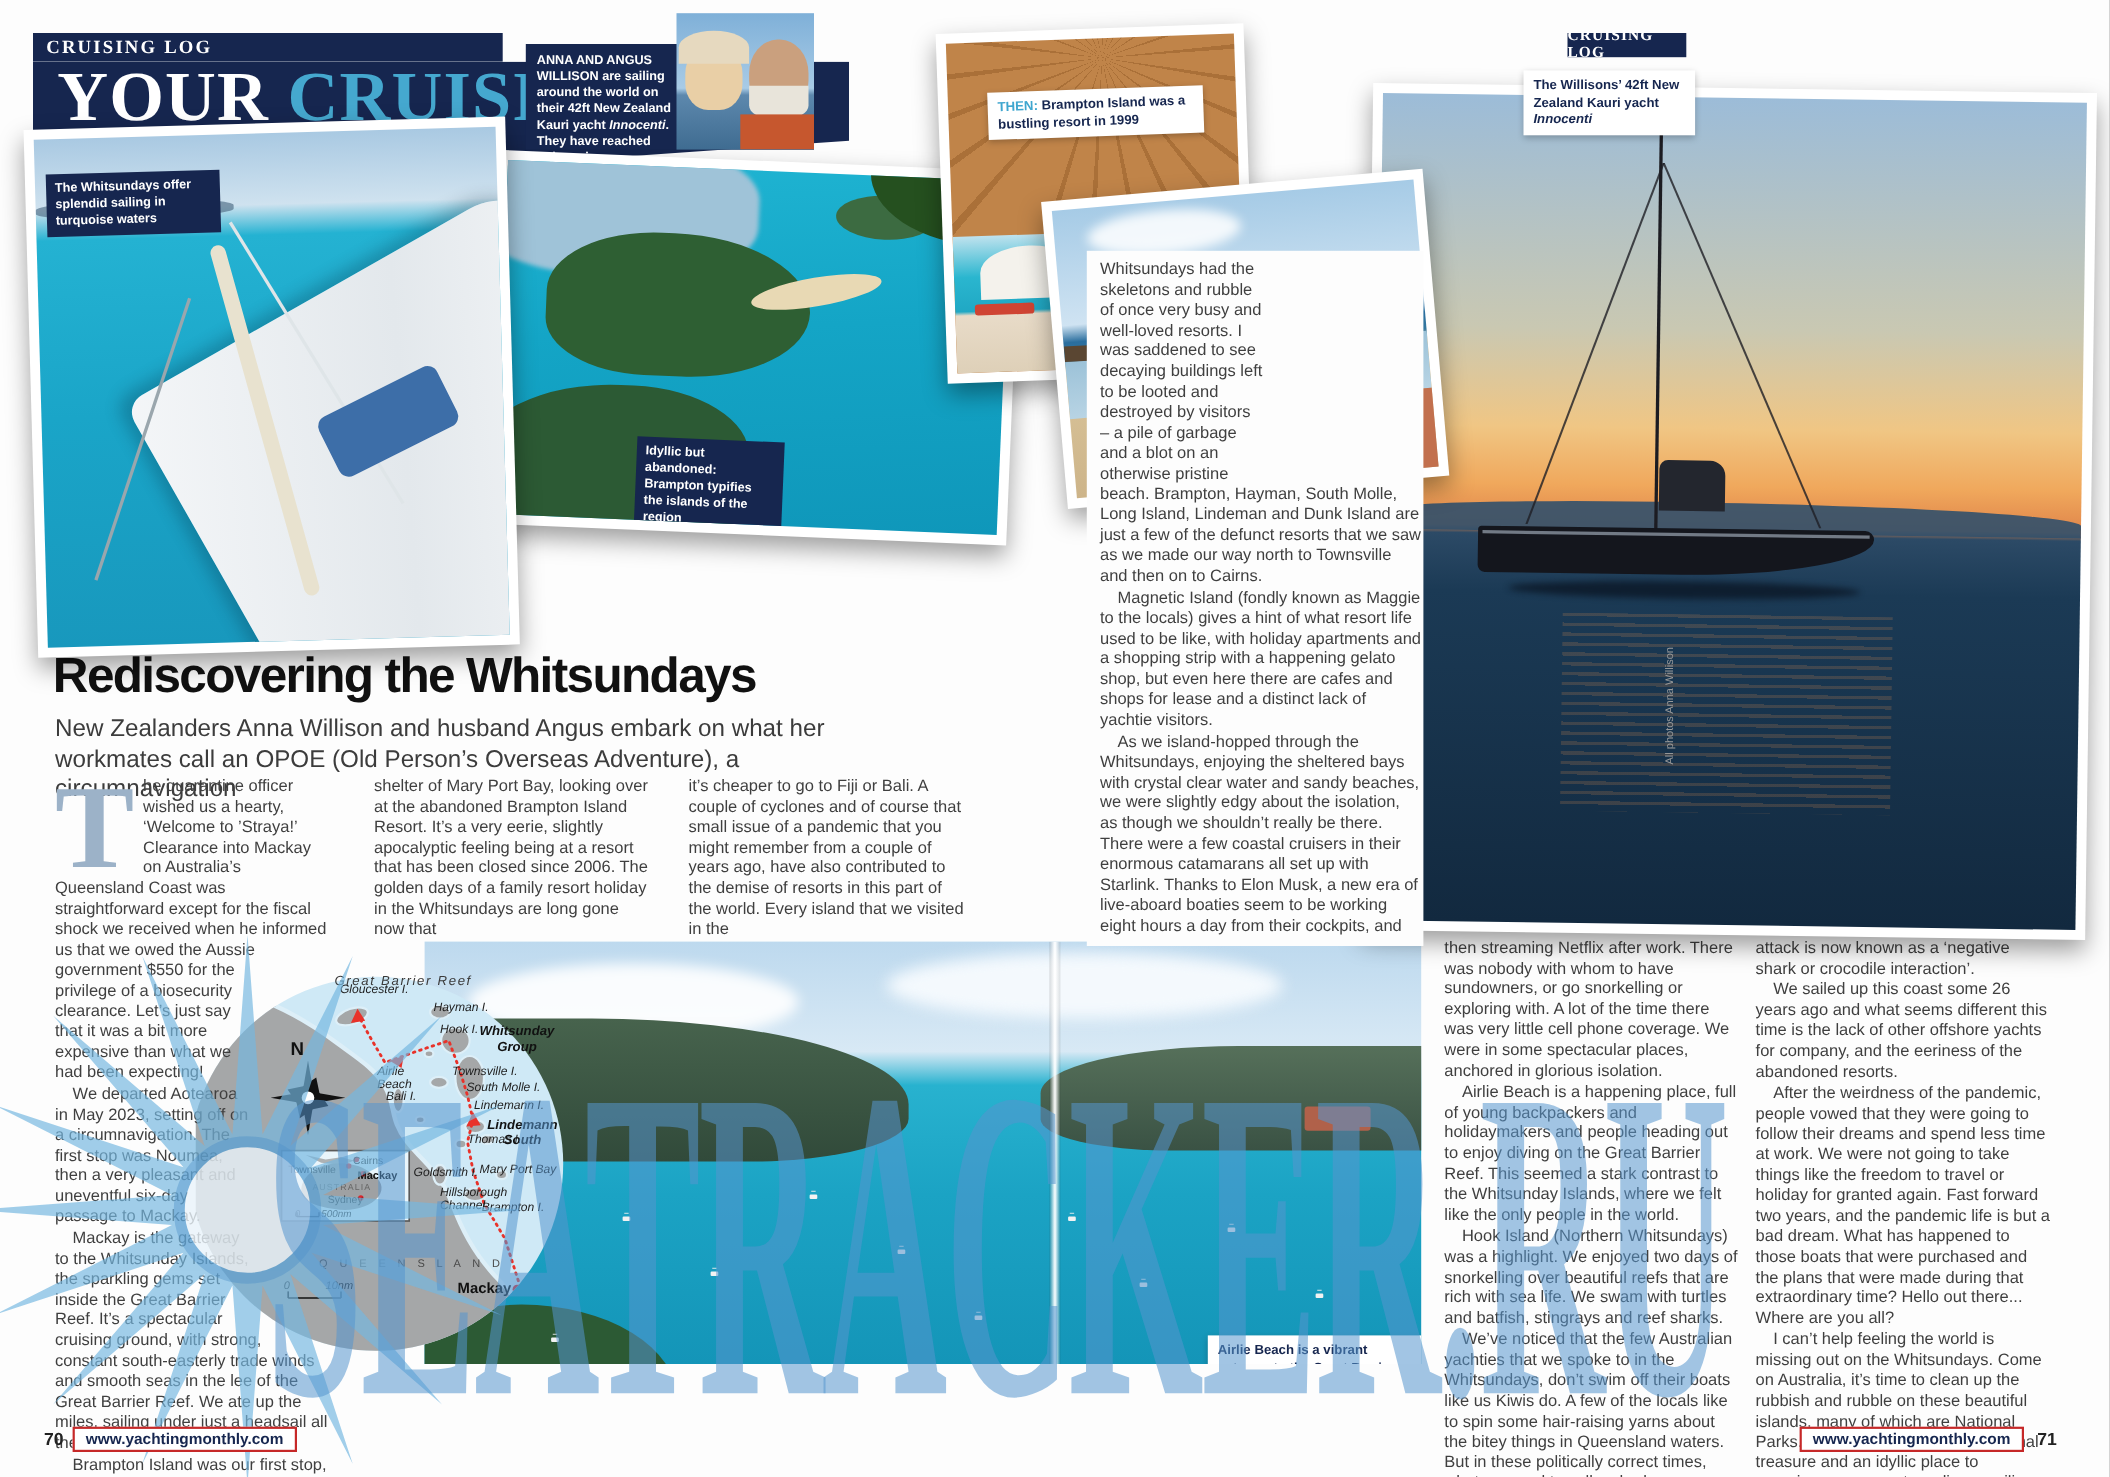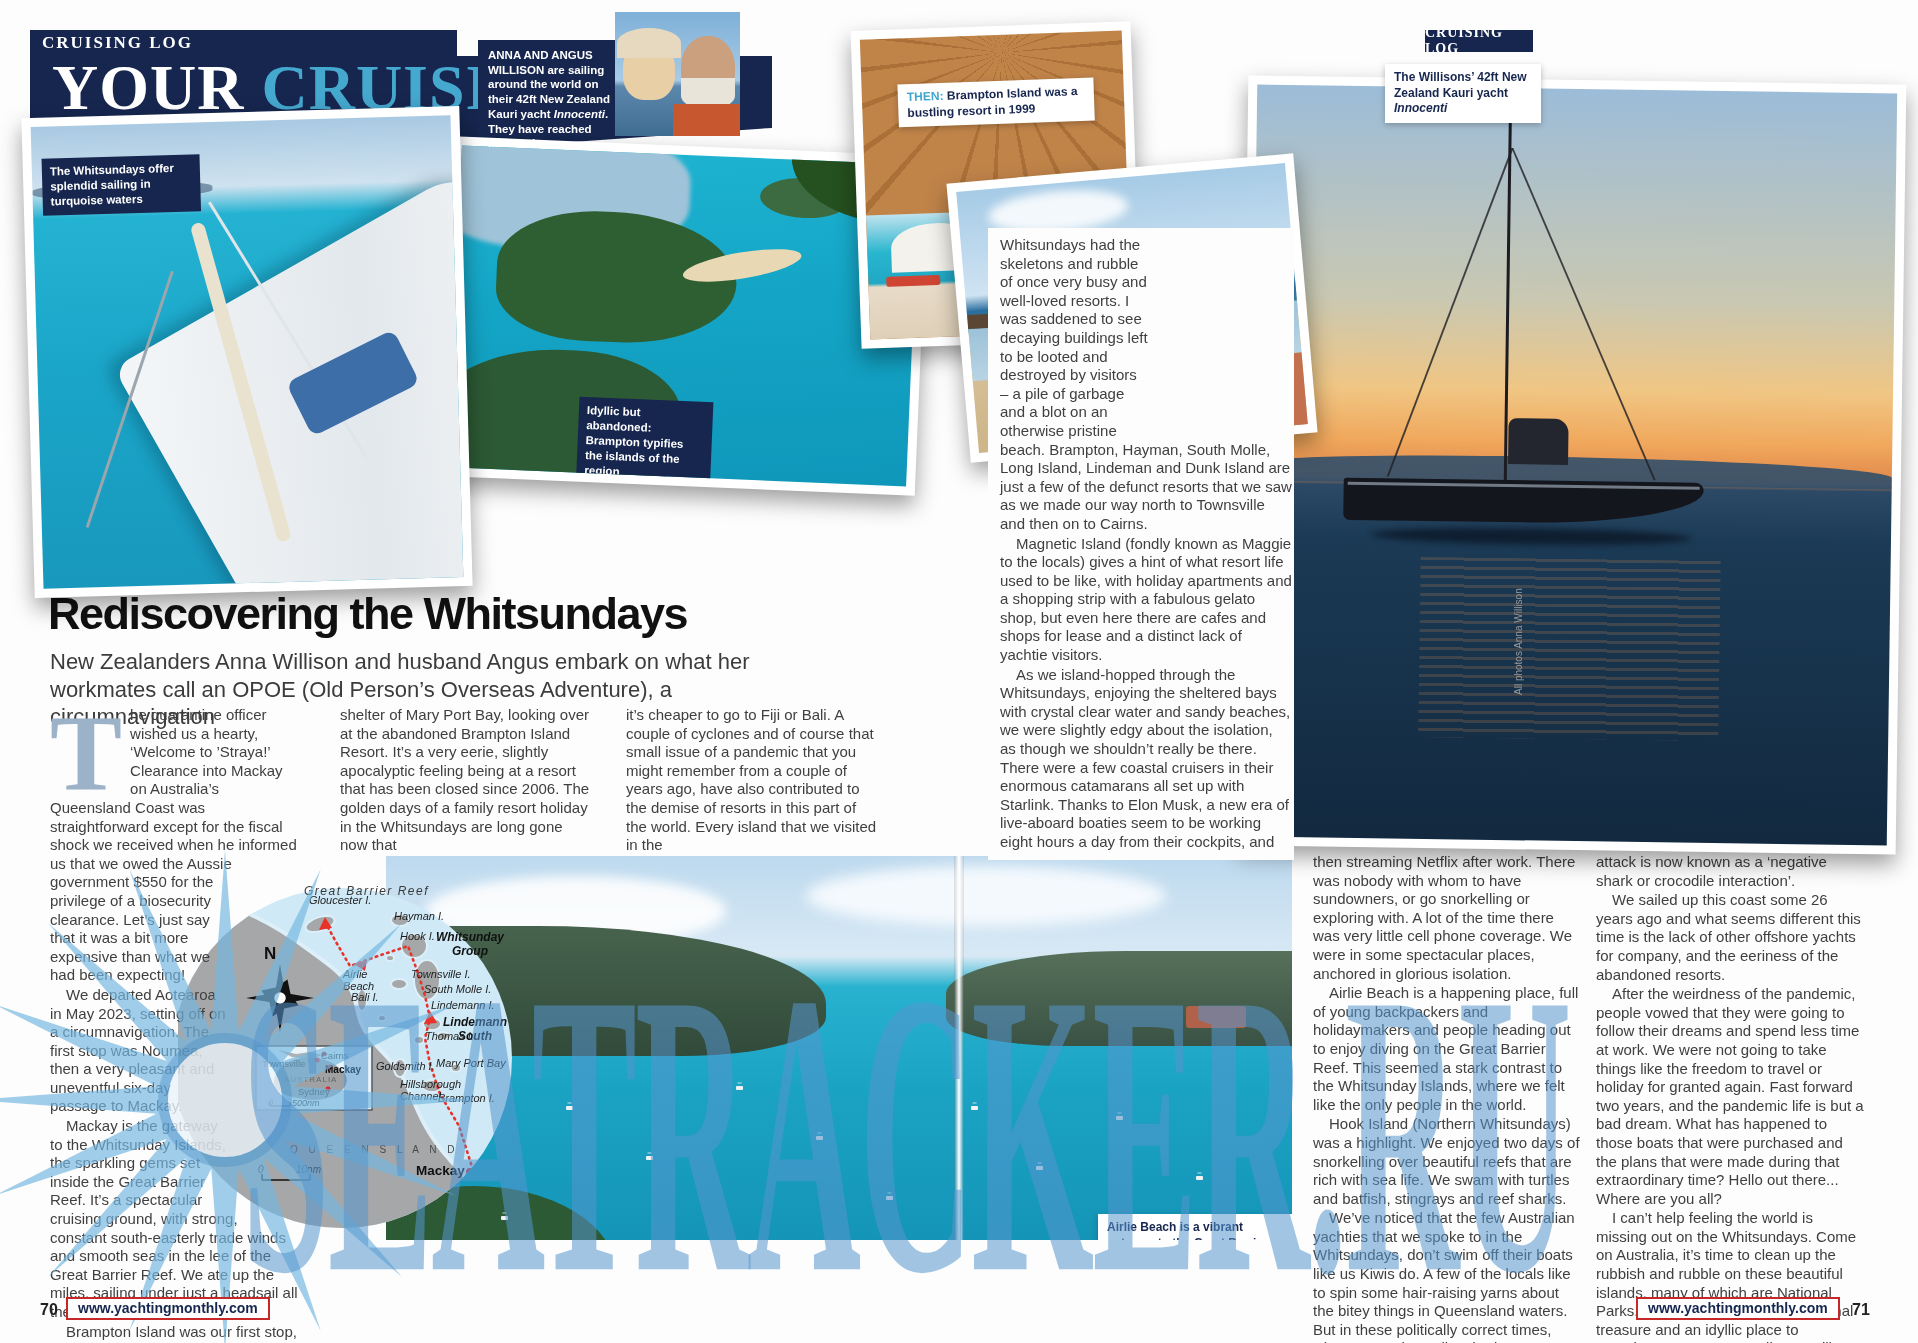--- a/index.html
+++ b/index.html
@@ -303,21 +303,21 @@
       <div class="abs" style="left:200px;top:190px;width:160px;height:80px;background:#c2704e;border-radius:40% 0 0 0;"></div>
       <div class="capw" style="left:44px;top:148px;width:112px;font-size:11.5px;"><span class="cap-label">NOW:</span><span> Today it’s a lovely but lonely spot</span></div>
     </div>
   </div>
 
   <div class="abs" style="left:988px;top:228px;width:306px;height:632px;background:#fdfdfd;z-index:5;"></div>
   <div class="abs bodycol" style="left:1000px;top:236px;width:292px;z-index:6;">
     <div class="now-cut"></div>
     <div>
         <p>Whitsundays had the skeletons and rubble of once very busy and well-loved resorts. I was saddened to see decaying buildings left to be looted and destroyed by visitors – a pile of garbage and a blot on an otherwise pristine beach. Brampton, Hayman, South Molle, Long Island, Lindeman and Dunk Island are just a few of the defunct resorts that we saw as we made our way north to Townsville and then on to Cairns.</p>
-        <p>Magnetic Island (fondly known as Maggie to the locals) gives a hint of what resort life used to be like, with holiday apartments and a shopping strip with a fabulous gelato shop, but even here there are cafes and shops for lease and a distinct lack of yachtie visitors.</p>
+        <p>Magnetic Island (fondly known as Maggie to the locals) gives a hint of what resort life used to be like, with holiday apartments and a shopping strip with a happening gelato shop, but even here there are cafes and shops for lease and a distinct lack of yachtie visitors.</p>
         <p>As we island-hopped through the Whitsundays, enjoying the sheltered bays with crystal clear water and sandy beaches, we were slightly edgy about the isolation, as though we shouldn’t really be there. There were a few coastal cruisers in their enormous catamarans all set up with Starlink. Thanks to Elon Musk, a new era of live-aboard boaties seem to be working eight hours a day from their cockpits, and</p>
       </div>
   </div>
 
   <div class="abs bodycol" style="left:1313px;top:853px;width:268px;">
     <div>
         <p>then streaming Netflix after work. There was nobody with whom to have sundowners, or go snorkelling or exploring with. A lot of the time there was very little cell phone coverage. We were in some spectacular places, anchored in glorious isolation.</p>
         <p>Airlie Beach is a happening place, full of young backpackers and holidaymakers and people heading out to enjoy diving on the Great Barrier Reef. This seemed a stark contrast to the Whitsunday Islands, where we felt like the only people in the world.</p>
         <p>Hook Island (Northern Whitsundays) was a highlight. We enjoyed two days of snorkelling over beautiful reefs that are rich with sea life. We swam with turtles and batfish, stingrays and reef sharks.</p>
         <p>We’ve noticed that the few Australian yachties that we spoke to in the Whitsundays, don’t swim off their boats like us Kiwis do. A few of the locals like to spin some hair-raising yarns about the bitey things in Queensland waters. But in these politically correct times, what we used to call a shark or crocodile</p>

